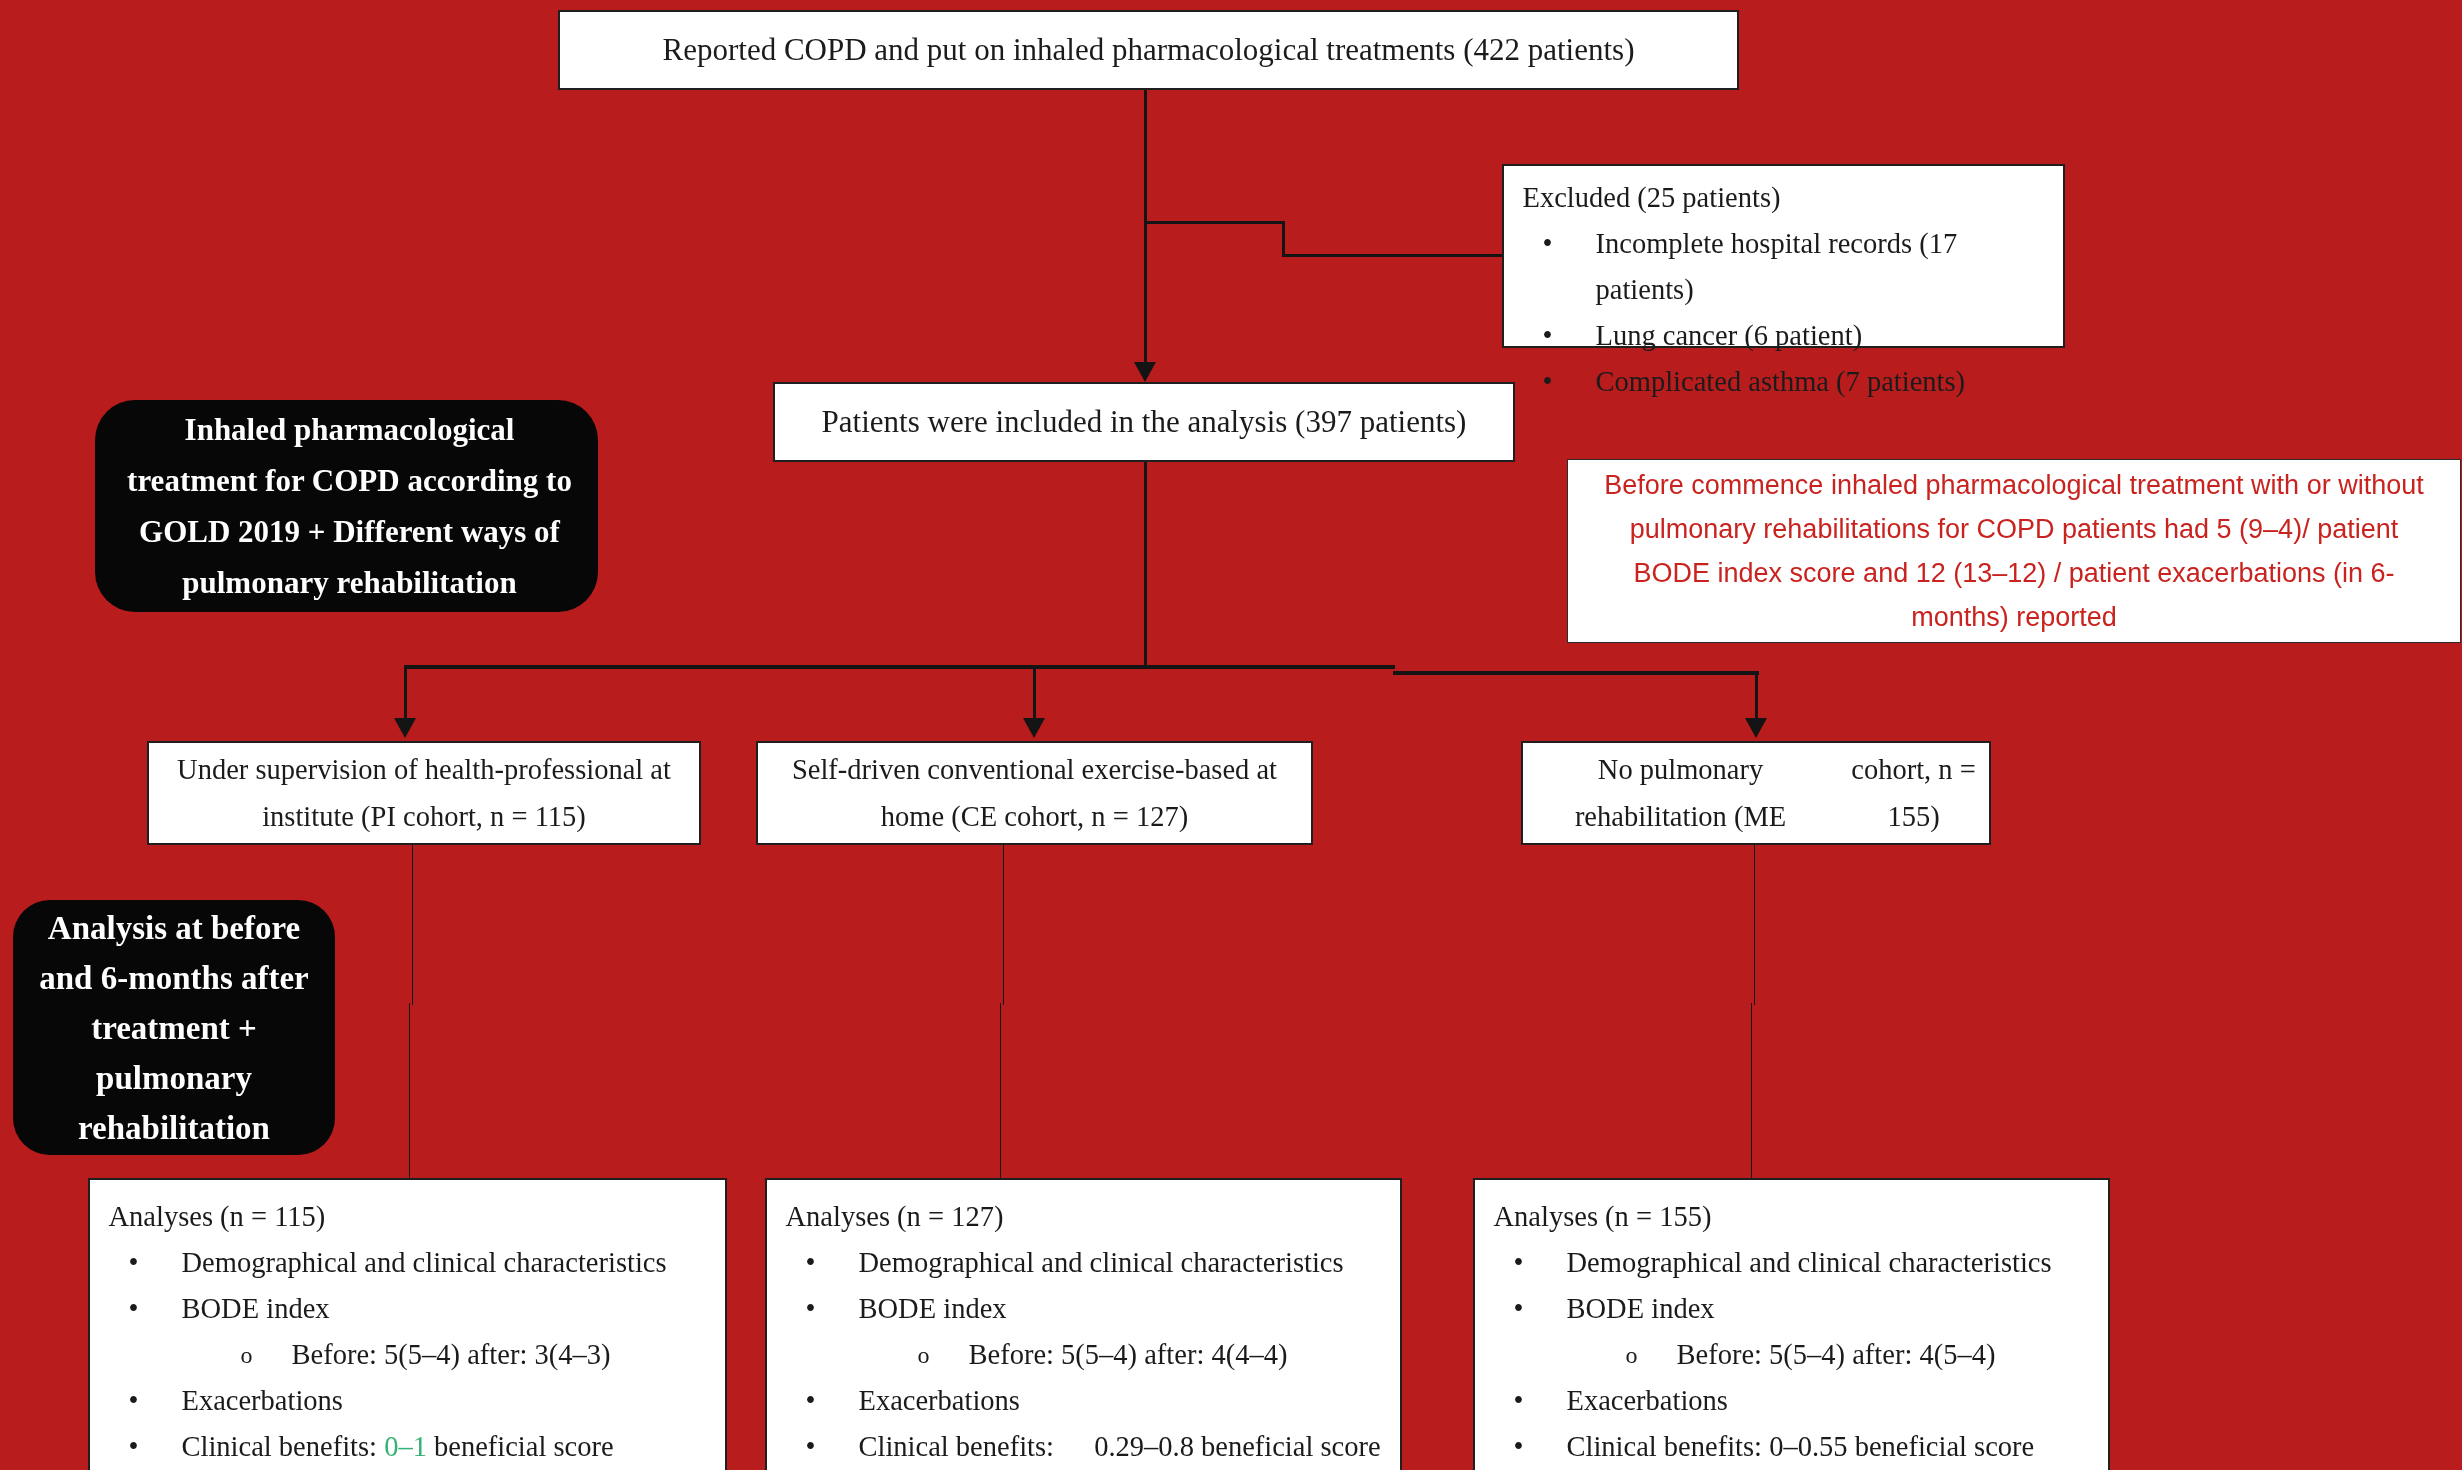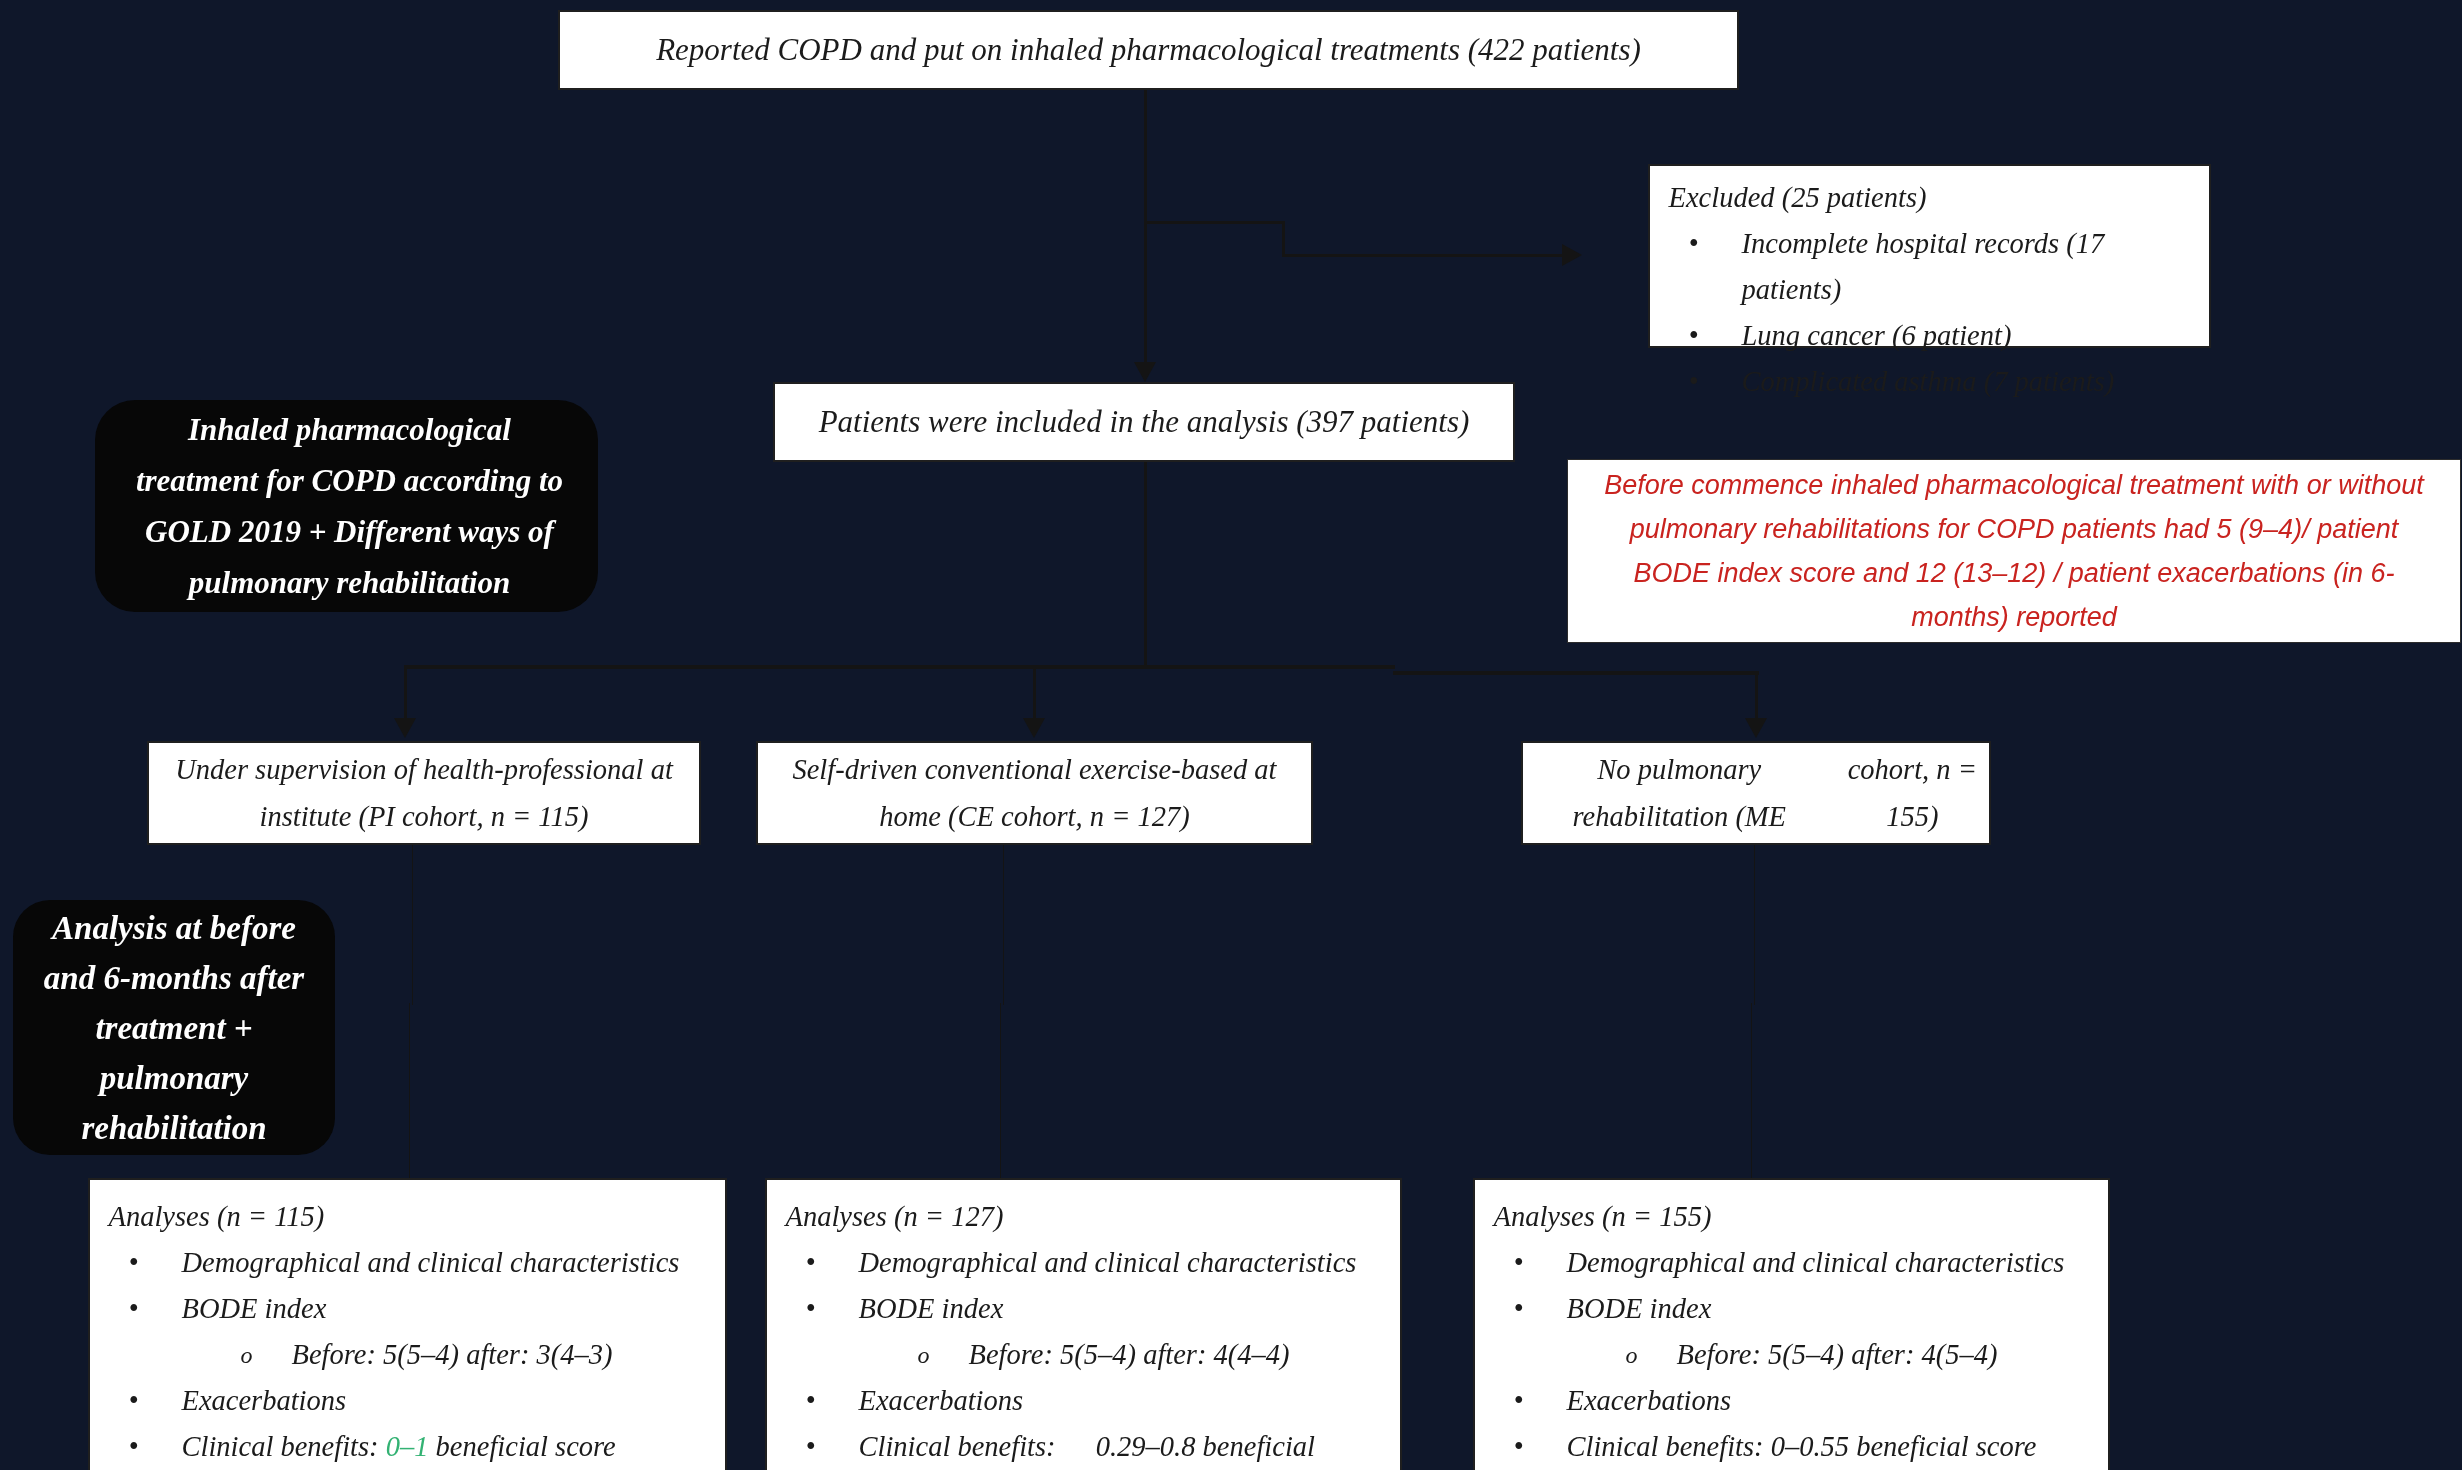--- a/index.html
+++ b/index.html
@@ -1,18 +1,18 @@
 <!DOCTYPE html>
 <html style="font-size:11.4px"><head>
 <meta charset="utf-8">
 <style>
   html,body{margin:0;padding:0;background:#ffffff;}
   #canvas{
-    position:relative;width:2462px;height:1470px;background:#0f172a;
-    font-family:"Liberation Serif",serif;color:#1b1b1b;overflow:hidden;font-style:italic;
+    position:relative;width:2462px;height:1470px;background:#b91c1c;
+    font-family:"Liberation Serif",serif;color:#1b1b1b;overflow:hidden;
   }
   .box{position:absolute;background:#ffffff;border:2.1px solid #1f1f1f;box-sizing:border-box;}
   .thick{border-width:2.8px;}
   .cbox{display:flex;align-items:center;justify-content:center;text-align:center;}
   .f44{font-size:31px;}
   .f40{font-size:28.5px;}
   .lh66{line-height:47px;}
   .note{
     position:absolute;background:#070707;color:#ffffff;
     display:flex;flex-direction:column;align-items:center;justify-content:center;
@@ -47,21 +47,21 @@
   </div>
 
   <div class="line" style="left:1144px;top:90px;width:2.8px;height:274px;"></div>
   <div class="arrow-down" style="left:1134px;top:362px;"></div>
 
   <div class="line" style="left:1144px;top:221px;width:141px;height:2.8px;"></div>
   <div class="line" style="left:1282px;top:221px;width:2.8px;height:36px;"></div>
   <div class="line" style="left:1282px;top:254px;width:281px;height:2.8px;"></div>
   <div class="arrow-right" style="left:1562px;top:244px;"></div>
 
-  <div class="box listbox" style="left:1648px;top:164px;width:563px;height:184px;padding-top:8.5px;">
+  <div class="box listbox" style="left:1502px;top:164px;width:563px;height:184px;padding-top:8.5px;">
     <div class="row">
       <span>Excluded (25 patients)</span>
     </div>
     <div class="row b-row">
       <span class="marker">•</span>
       <span>Incomplete hospital records (17 patients)</span>
     </div>
     <div class="row b-row">
       <span class="marker">•</span>
       <span>Lung cancer (6 patient)</span>

